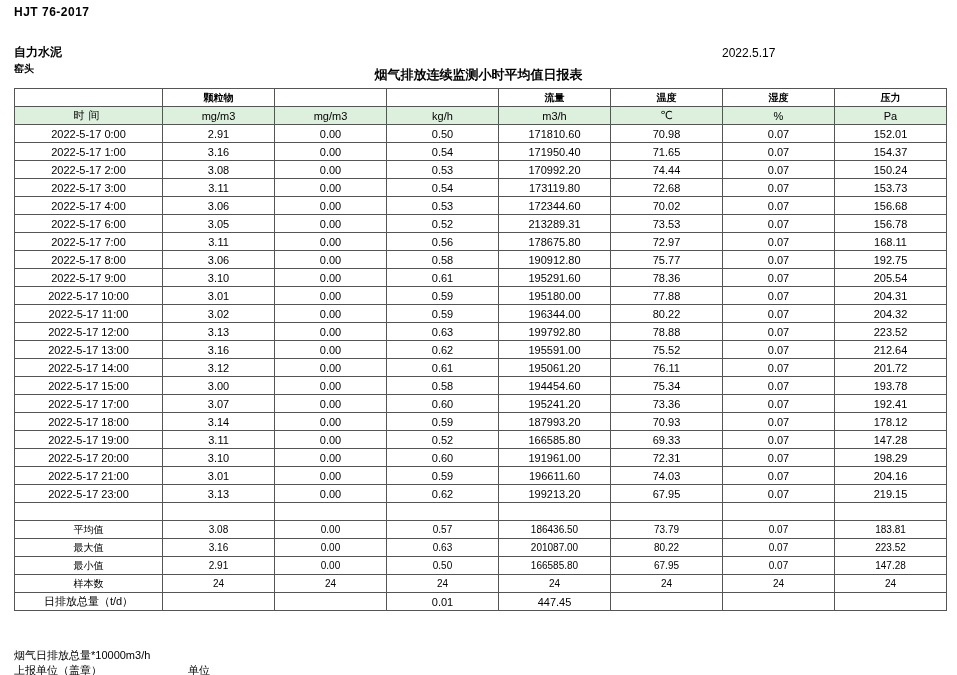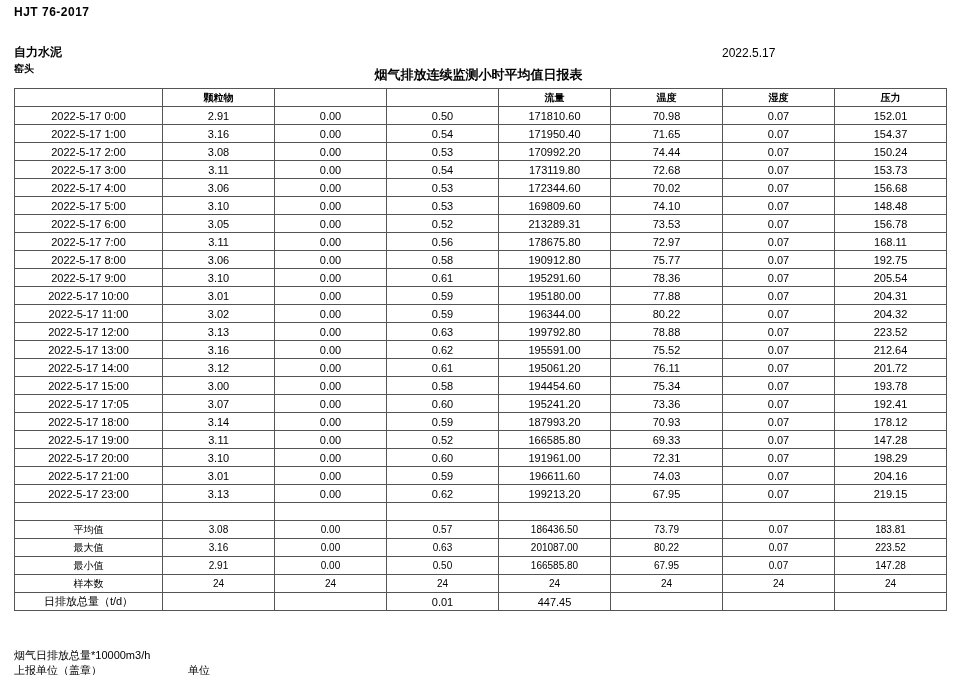--- a/index.html
+++ b/index.html
@@ -147,20 +147,30 @@
         <tr class="hdr-param">
           <td></td>
           <td>颗粒物</td>
           <td></td>
           <td></td>
           <td>流量</td>
           <td>温度</td>
           <td>湿度</td>
           <td>压力</td>
         </tr>
+        <tr class="hdr-unit">
+          <td class="timecell">时间</td>
+          <td class="">mg/m3</td>
+          <td class="">mg/m3</td>
+          <td class="">kg/h</td>
+          <td class="">m3/h</td>
+          <td class="">℃</td>
+          <td class="">%</td>
+          <td class="">Pa</td>
+        </tr>
         <tr class="data-row">
           <td>2022-5-17 0:00</td>
           <td>2.91</td>
           <td>0.00</td>
           <td>0.50</td>
           <td>171810.60</td>
           <td>70.98</td>
           <td>0.07</td>
           <td>152.01</td>
         </tr>
@@ -198,30 +208,20 @@
           <td>2022-5-17 4:00</td>
           <td>3.06</td>
           <td>0.00</td>
           <td>0.53</td>
           <td>172344.60</td>
           <td>70.02</td>
           <td>0.07</td>
           <td>156.68</td>
         </tr>
         <tr class="data-row">
-          <td>2022-5-17 5:00</td>
-          <td>3.10</td>
-          <td>0.00</td>
-          <td>0.53</td>
-          <td>169809.60</td>
-          <td>74.10</td>
-          <td>0.07</td>
-          <td>148.48</td>
-        </tr>
-        <tr class="data-row">
           <td>2022-5-17 6:00</td>
           <td>3.05</td>
           <td>0.00</td>
           <td>0.52</td>
           <td>213289.31</td>
           <td>73.53</td>
           <td>0.07</td>
           <td>156.78</td>
         </tr>
         <tr class="data-row">
@@ -308,21 +308,21 @@
           <td>2022-5-17 15:00</td>
           <td>3.00</td>
           <td>0.00</td>
           <td>0.58</td>
           <td>194454.60</td>
           <td>75.34</td>
           <td>0.07</td>
           <td>193.78</td>
         </tr>
         <tr class="data-row">
-          <td>2022-5-17 17:05</td>
+          <td>2022-5-17 17:00</td>
           <td>3.07</td>
           <td>0.00</td>
           <td>0.60</td>
           <td>195241.20</td>
           <td>73.36</td>
           <td>0.07</td>
           <td>192.41</td>
         </tr>
         <tr class="data-row">
           <td>2022-5-17 18:00</td>

